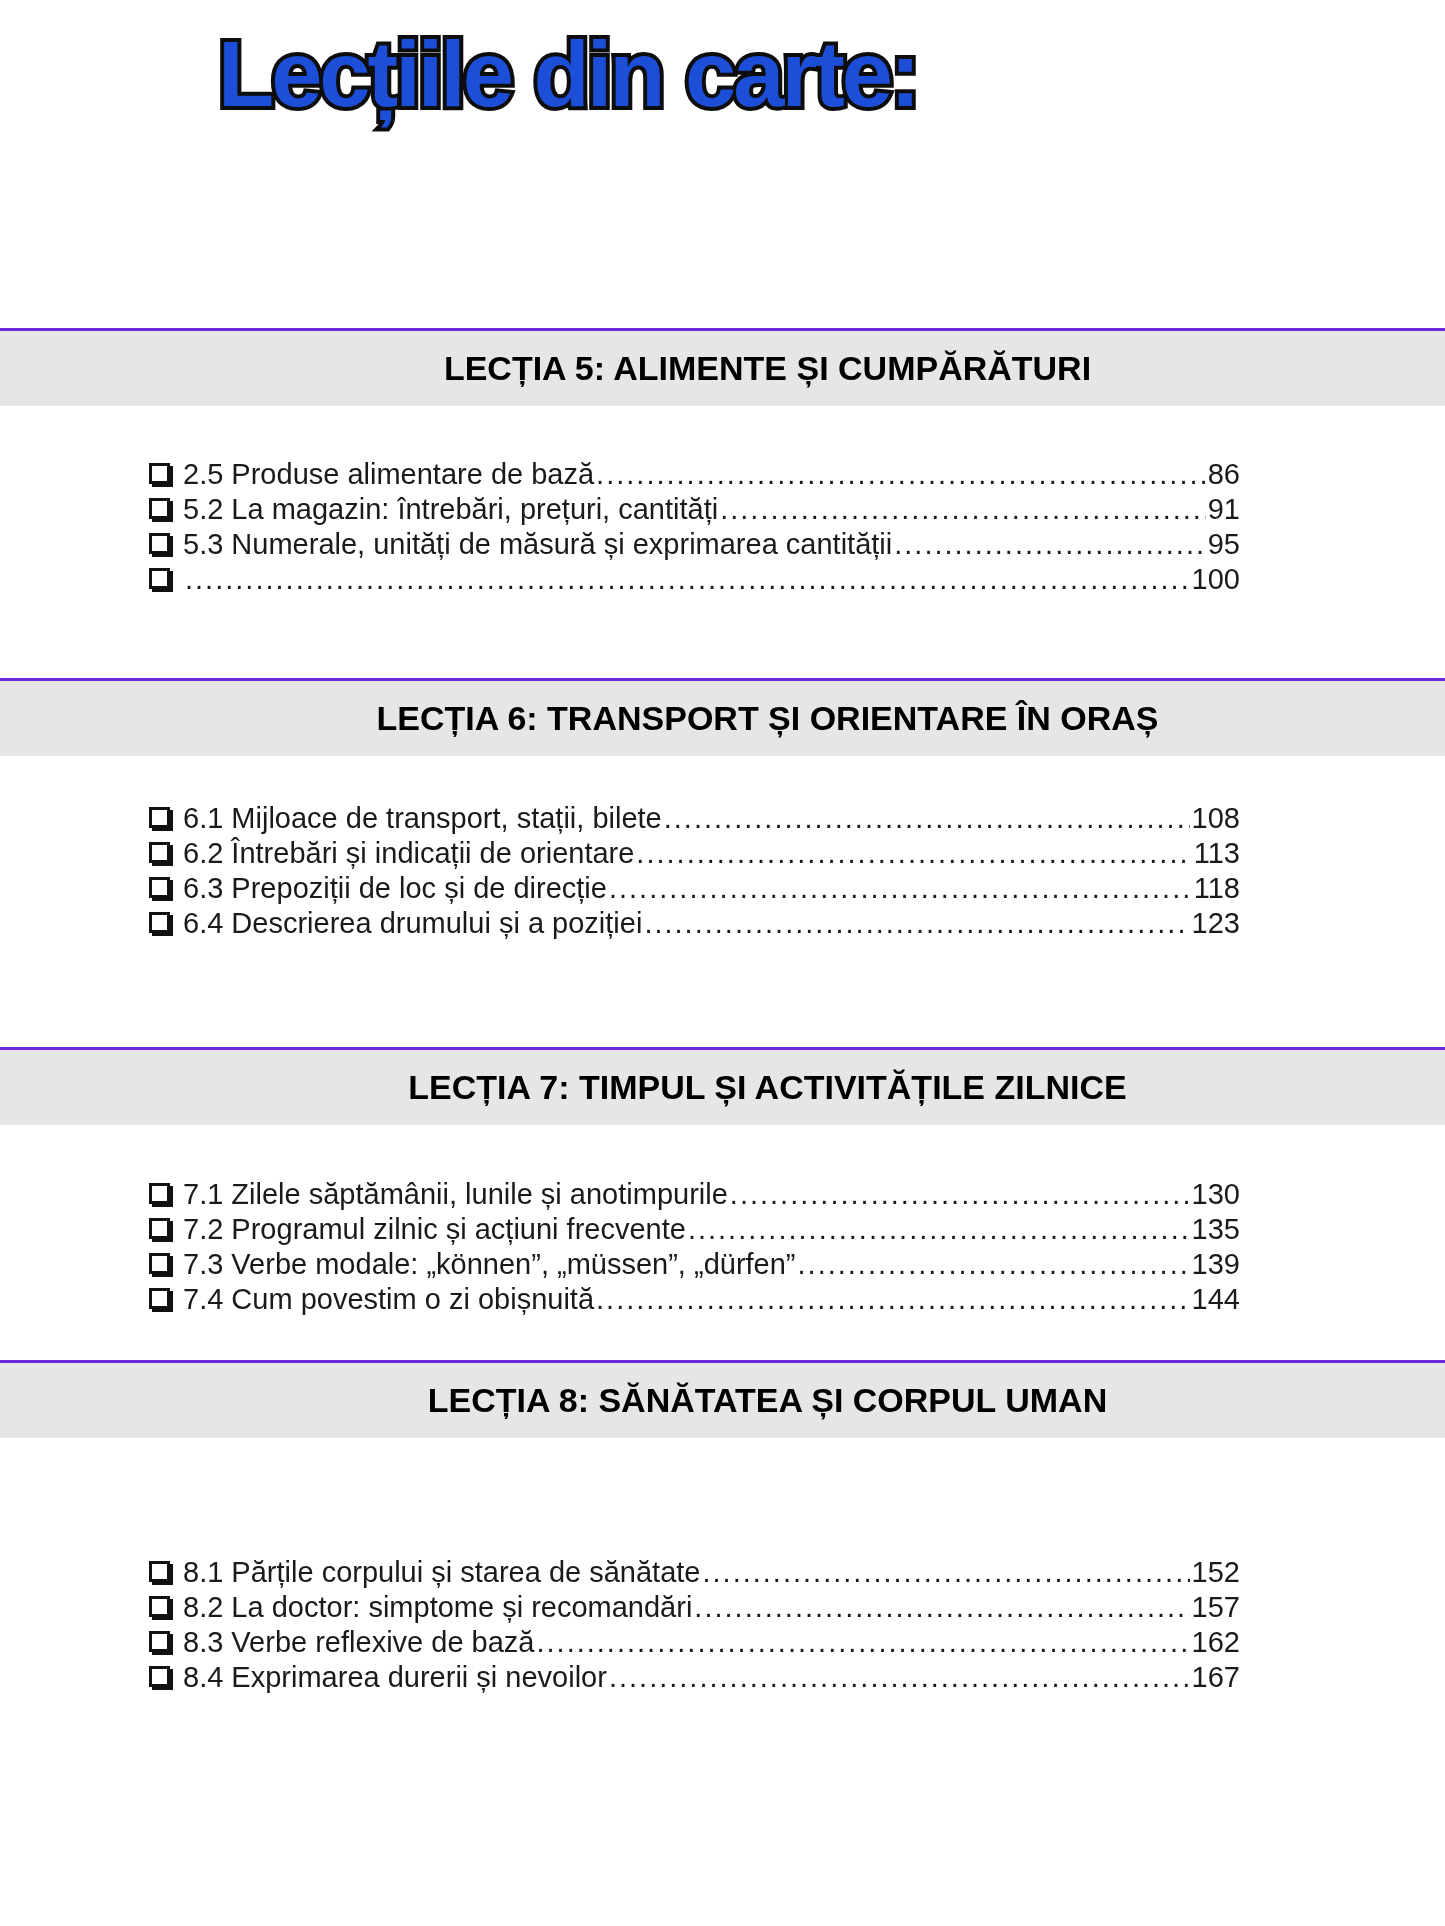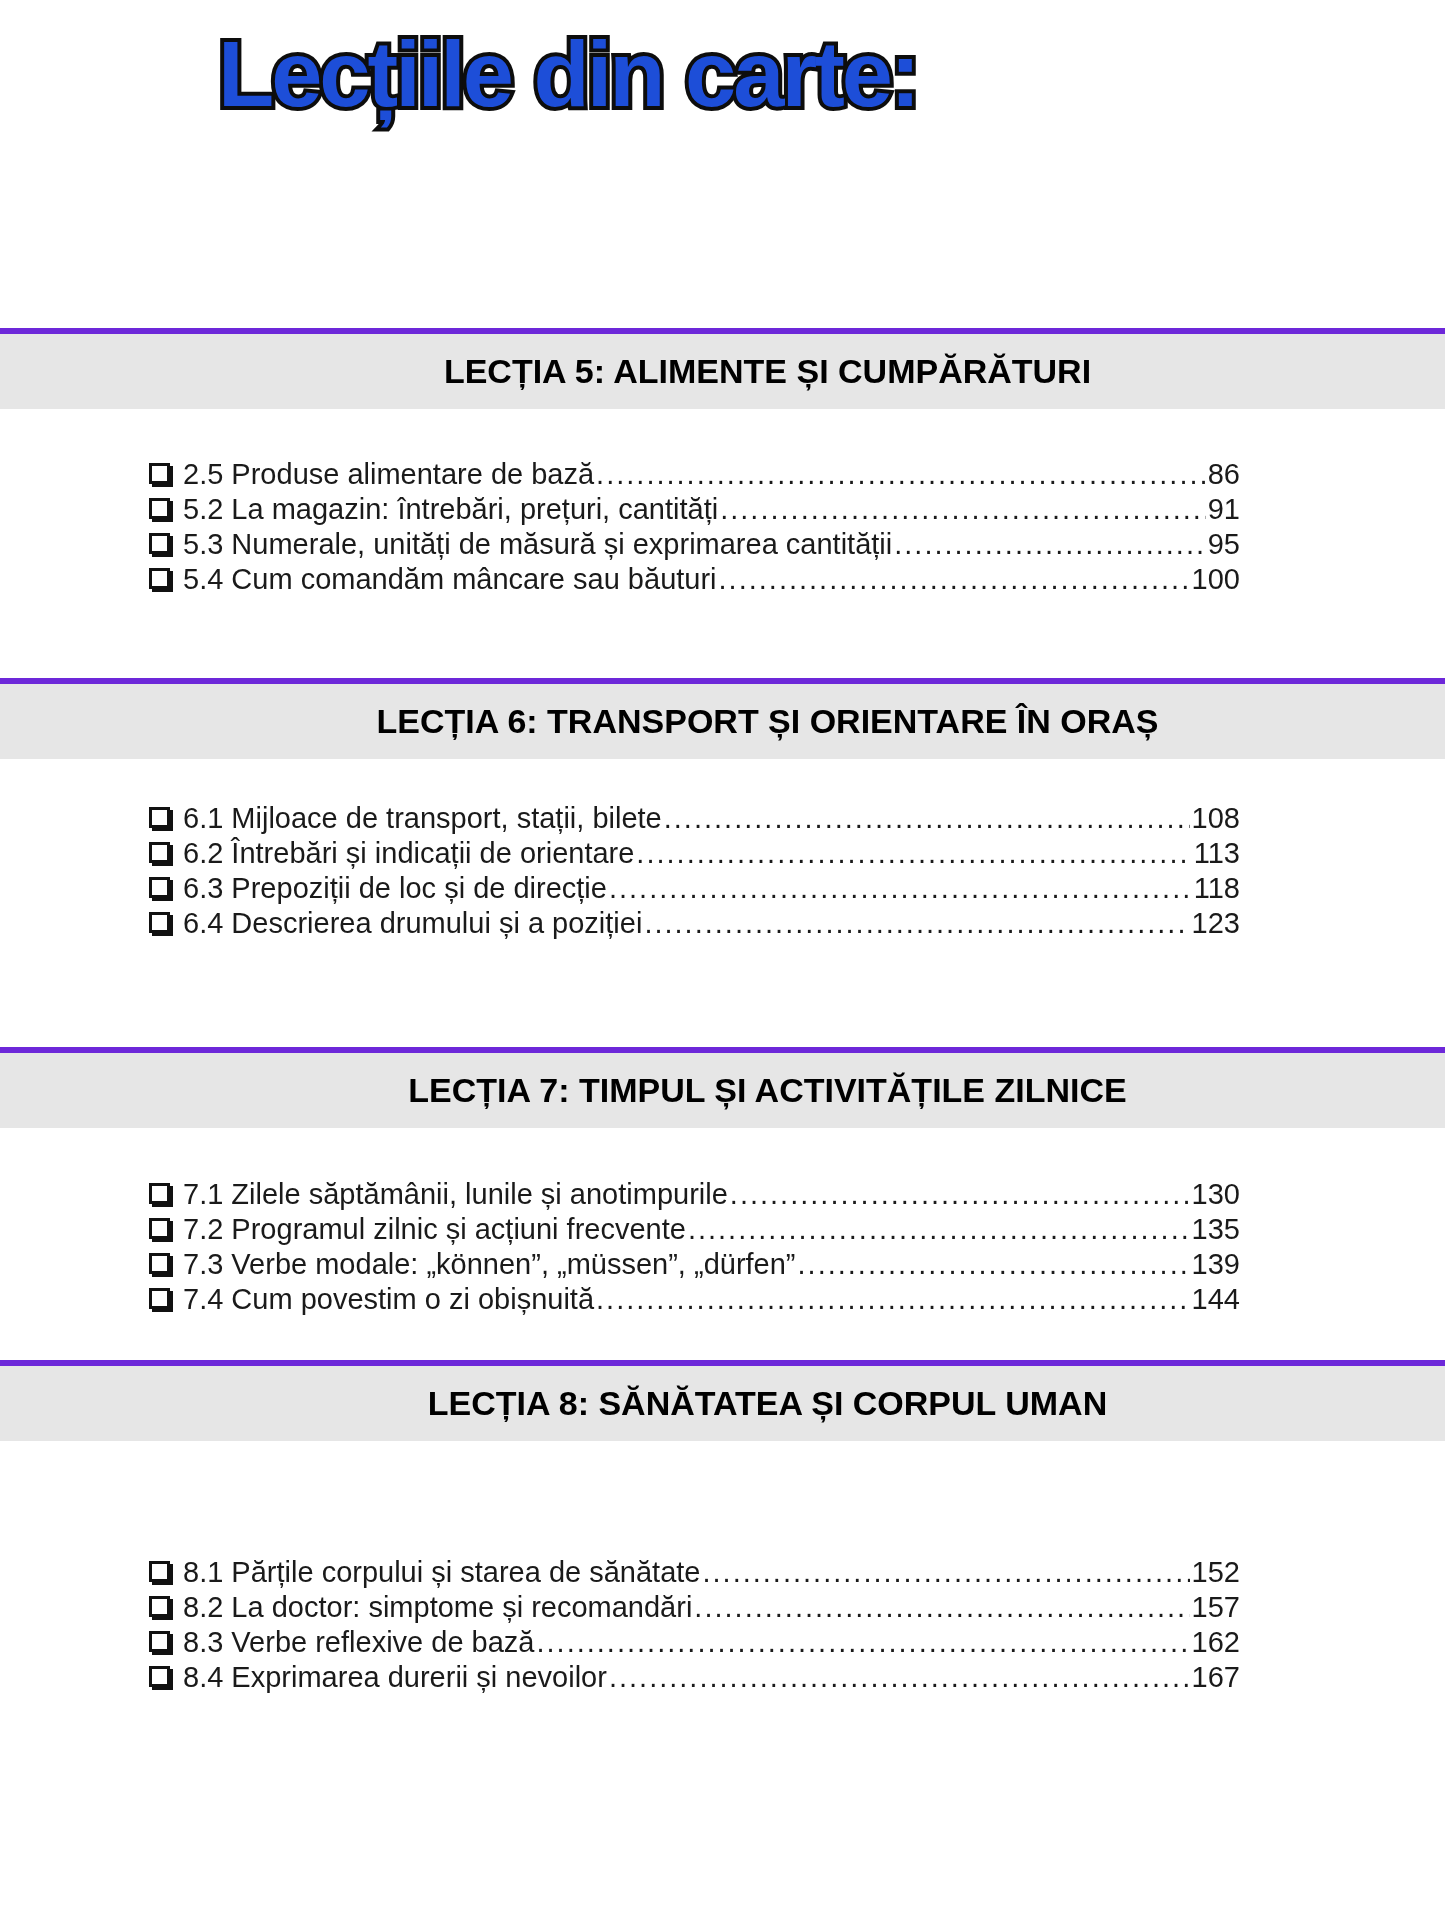--- a/index.html
+++ b/index.html
@@ -31,21 +31,21 @@
     white-space: nowrap;
   }
 
   
   .section-bar {
     position: absolute;
     left: 0;
     width: 1445px;
     height: 75px;
     background: #e6e6e6;
-    border-top: 6px solid #6d28d9;
+    border-top: 3px solid #6d28d9;
   }
   .section-heading {
     display: block;
     line-height: 75px;
     text-align: center;
     padding-left: 90px;
     font-size: 34px;
     font-weight: bold;
     color: #000000;
     white-space: nowrap;
@@ -126,21 +126,20 @@
         <span class="pg">91</span>
       </li>
       <li>
         <span class="cbx"></span>
         <span class="lbl">5.3 Numerale, unități de măsură și exprimarea cantității</span>
         <span class="dots">........................................................................................................................................................................................................</span>
         <span class="pg">95</span>
       </li>
       <li>
         <span class="cbx"></span>
-        <span class="lbl">5.4 Cum comandăm mâncare sau băuturi</span>
         <span class="dots">........................................................................................................................................................................................................</span>
         <span class="pg">100</span>
       </li>
     </ul>
 
   <div class="section-bar bar-1">
     <span class="section-heading">LECȚIA 6: TRANSPORT ȘI ORIENTARE ÎN ORAȘ</span>
   </div>
   <ul class="toc list-1">
       <li>

